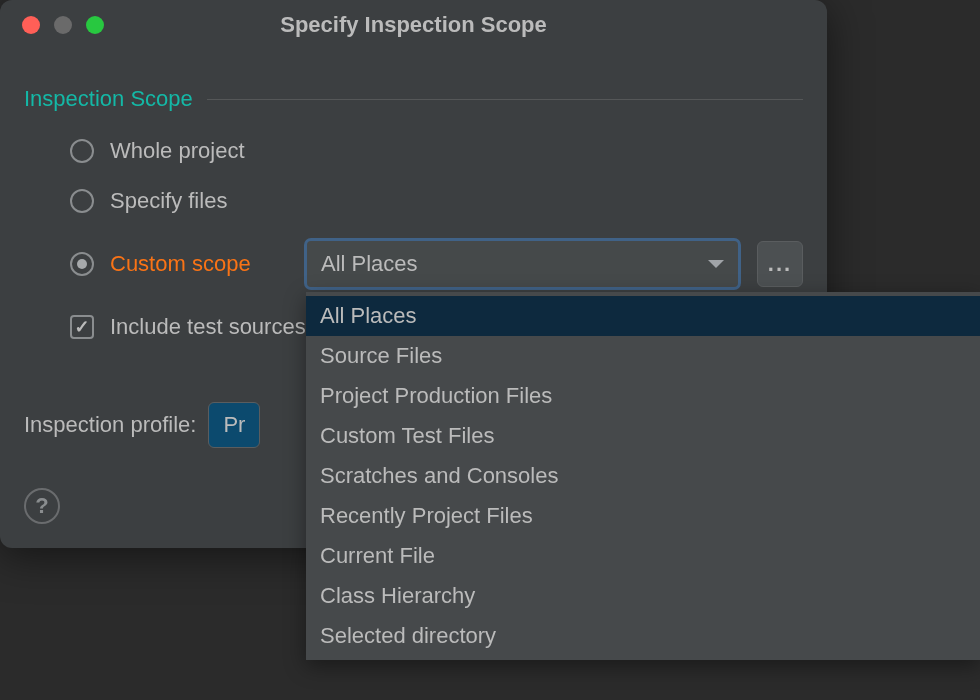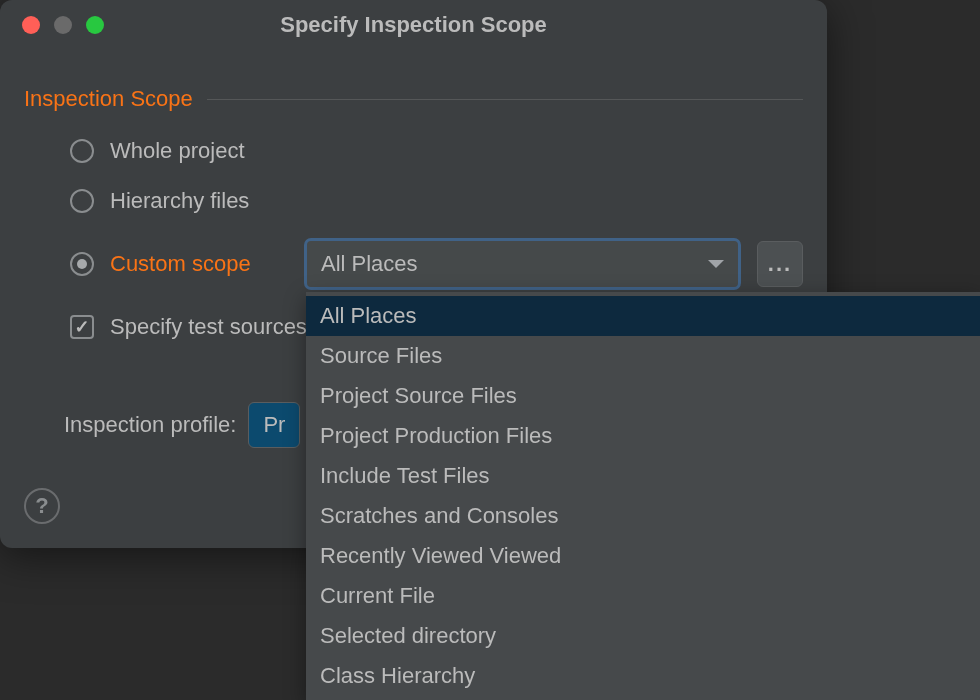--- a/index.html
+++ b/index.html
@@ -58,21 +58,21 @@
       padding: 16px 24px 0 24px;
     }
     .section-header {
       display: flex;
       align-items: center;
       gap: 14px;
       margin-top: 20px;
       margin-bottom: 26px;
     }
     .section-title {
-      color: #f97316;
+      color: #14b8a6;
       font-size: 22px;
     }
     .section-line {
       flex: 1;
       height: 1px;
       background: #555758;
     }
     .options {
       padding-left: 46px;
       display: flex;
@@ -181,21 +181,20 @@
     .profile-row {
       display: flex;
       align-items: center;
       gap: 12px;
       margin-top: 62px;
       padding-left: 0;
     }
     .profile-label {
       color: #bbbbbb;
       font-size: 22px;
-      margin-left: 40px;
     }
     .profile-combo {
       height: 46px;
       background: #0c4a6e;
       border: 1px solid #5a5d5f;
       border-radius: 6px;
       display: flex;
       align-items: center;
       padding: 0 14px;
       color: #bbbbbb;
@@ -258,54 +257,53 @@
     </div>
 
     <div class="options">
       <div class="radio-row">
         <div class="radio"></div>
         <span class="radio-label">Whole project</span>
       </div>
 
       <div class="radio-row">
         <div class="radio"></div>
-        <span class="radio-label">Hierarchy files</span>
+        <span class="radio-label">Specify files</span>
       </div>
 
       <div class="custom-row">
         <div class="radio selected"></div>
         <span class="custom-label">Custom scope</span>
         <div class="combo">
           <span class="combo-text">All Places</span>
           <div class="chevron"></div>
         </div>
         <div class="ellipsis-btn">...</div>
       </div>
 
       <div class="checkbox-row">
         <div class="checkbox checked"></div>
-        <span class="checkbox-label">Specify test sources</span>
+        <span class="checkbox-label">Include test sources</span>
       </div>
     </div>
 
     <div class="profile-row">
       <span class="profile-label">Inspection profile:</span>
       <div class="profile-combo">
         <span>Pr</span>
       </div>
     </div>
   </div>
 
   <div class="help-btn">?</div>
 </div>
 
 <div class="dropdown">
   <div class="dropdown-item selected">All Places</div>
   <div class="dropdown-item">Source Files</div>
-  <div class="dropdown-item">Project Source Files</div>
   <div class="dropdown-item">Project Production Files</div>
-  <div class="dropdown-item">Include Test Files</div>
+  <div class="dropdown-item">Custom Test Files</div>
   <div class="dropdown-item">Scratches and Consoles</div>
-  <div class="dropdown-item">Recently Viewed Viewed</div>
+  <div class="dropdown-item">Recently Project Files</div>
   <div class="dropdown-item">Current File</div>
+  <div class="dropdown-item">Class Hierarchy</div>
   <div class="dropdown-item">Selected directory</div>
-  <div class="dropdown-item">Class Hierarchy</div>
 </div>
 
 </body></html>

